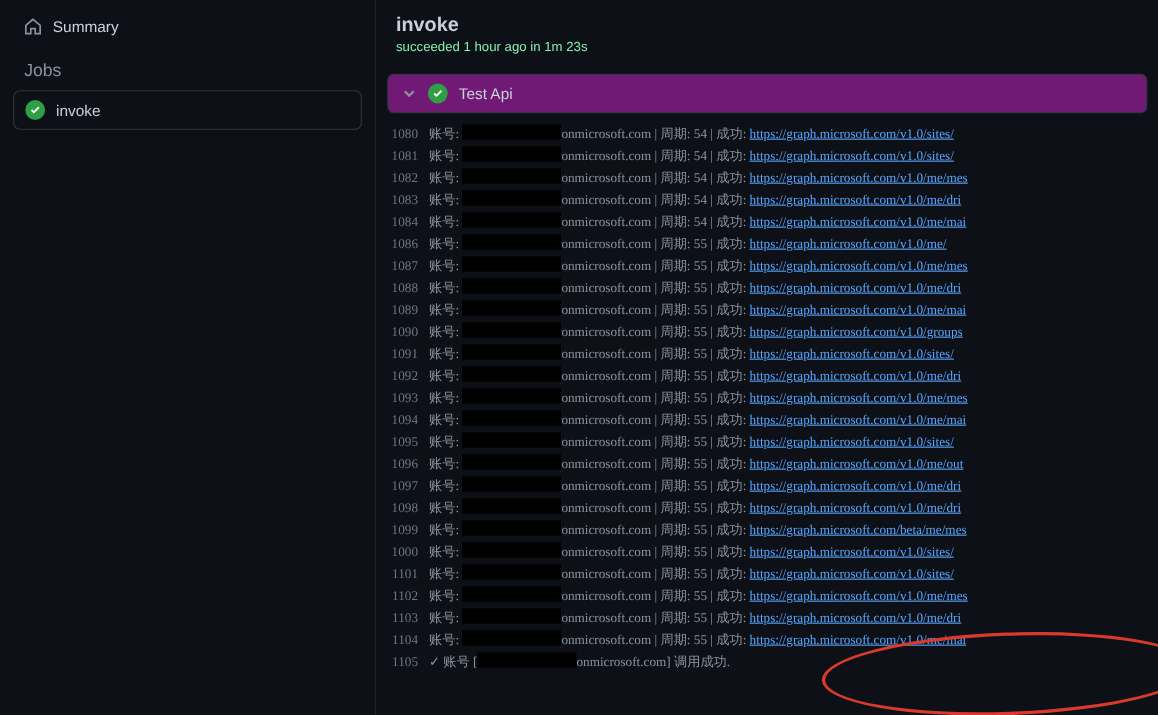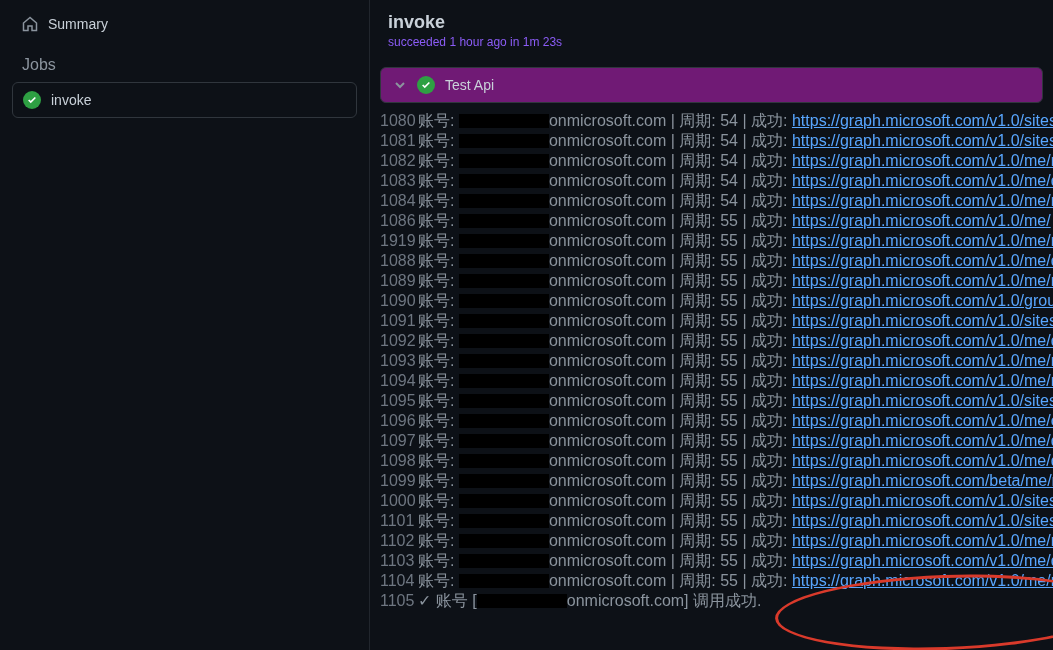--- a/index.html
+++ b/index.html
@@ -7,21 +7,21 @@
     background: #0d1117;
     color: #c9d1d9;
     font-family: -apple-system, BlinkMacSystemFont, "Segoe UI", Helvetica, Arial, sans-serif;
     font-size: 14px;
     width: 1053px;
     height: 650px;
     overflow: hidden;
     display: flex;
   }
   .sidebar {
-    width: 370px;
+    width: 342px;
     flex-shrink: 0;
     padding: 8px 12px;
     border-right: 1px solid #21262d;
   }
   .side-item {
     display: flex;
     align-items: center;
     gap: 10px;
     padding: 8px 10px;
     border-radius: 6px;
@@ -61,21 +61,21 @@
   .header {
     padding: 12px 18px 10px 18px;
   }
   .title {
     font-size: 18px;
     font-weight: 600;
     color: #c9d1d9;
   }
   .subtitle {
     font-size: 12px;
-    color: #8b5cf6;
+    color: #86efac;
     margin-top: 2px;
   }
   .step {
     margin: 8px 10px;
     border: 1px solid #30363d;
     border-radius: 6px;
     background: #701a75;
   }
   .step-header {
     display: flex;
@@ -87,22 +87,22 @@
   .chev {
     width: 14px; height: 14px;
     display: flex; align-items: center; justify-content: center;
     color: #8b949e;
   }
   .step-title {
     font-weight: 500;
     color: #c9d1d9;
   }
   .log-area {
-    font-family: Liberation Sans, sans-serif;
-    font-size: 16px;
+    font-family: Liberation Serif, serif;
+    font-size: 12px;
     line-height: 20px;
     color: #8b949e;
     overflow: hidden;
     padding-left: 10px;
   }
   .log-row {
     display: flex;
     white-space: pre;
     height: 20px;
   }
@@ -179,21 +179,21 @@
     </div>
   </div>
 
   <div class="log-area" id="log-area">
       <div class="log-row"><span class="ln">1080</span><span class="content"><span>账号: </span><span class="redacted"></span><span>onmicrosoft.com | 周期: 54 | 成功: </span><span class="link">https://graph.microsoft.com/v1.0/sites/</span></span></div>
       <div class="log-row"><span class="ln">1081</span><span class="content"><span>账号: </span><span class="redacted"></span><span>onmicrosoft.com | 周期: 54 | 成功: </span><span class="link">https://graph.microsoft.com/v1.0/sites/</span></span></div>
       <div class="log-row"><span class="ln">1082</span><span class="content"><span>账号: </span><span class="redacted"></span><span>onmicrosoft.com | 周期: 54 | 成功: </span><span class="link">https://graph.microsoft.com/v1.0/me/mes</span></span></div>
       <div class="log-row"><span class="ln">1083</span><span class="content"><span>账号: </span><span class="redacted"></span><span>onmicrosoft.com | 周期: 54 | 成功: </span><span class="link">https://graph.microsoft.com/v1.0/me/dri</span></span></div>
       <div class="log-row"><span class="ln">1084</span><span class="content"><span>账号: </span><span class="redacted"></span><span>onmicrosoft.com | 周期: 54 | 成功: </span><span class="link">https://graph.microsoft.com/v1.0/me/mai</span></span></div>
       <div class="log-row"><span class="ln">1086</span><span class="content"><span>账号: </span><span class="redacted"></span><span>onmicrosoft.com | 周期: 55 | 成功: </span><span class="link">https://graph.microsoft.com/v1.0/me/</span></span></div>
-      <div class="log-row"><span class="ln">1919</span><span class="content"><span>账号: </span><span class="redacted"></span><span>onmicrosoft.com | 周期: 55 | 成功: </span><span class="link">https://graph.microsoft.com/v1.0/me/mes</span></span></div>
+      <div class="log-row"><span class="ln">1087</span><span class="content"><span>账号: </span><span class="redacted"></span><span>onmicrosoft.com | 周期: 55 | 成功: </span><span class="link">https://graph.microsoft.com/v1.0/me/mes</span></span></div>
       <div class="log-row"><span class="ln">1088</span><span class="content"><span>账号: </span><span class="redacted"></span><span>onmicrosoft.com | 周期: 55 | 成功: </span><span class="link">https://graph.microsoft.com/v1.0/me/dri</span></span></div>
       <div class="log-row"><span class="ln">1089</span><span class="content"><span>账号: </span><span class="redacted"></span><span>onmicrosoft.com | 周期: 55 | 成功: </span><span class="link">https://graph.microsoft.com/v1.0/me/mai</span></span></div>
       <div class="log-row"><span class="ln">1090</span><span class="content"><span>账号: </span><span class="redacted"></span><span>onmicrosoft.com | 周期: 55 | 成功: </span><span class="link">https://graph.microsoft.com/v1.0/groups</span></span></div>
       <div class="log-row"><span class="ln">1091</span><span class="content"><span>账号: </span><span class="redacted"></span><span>onmicrosoft.com | 周期: 55 | 成功: </span><span class="link">https://graph.microsoft.com/v1.0/sites/</span></span></div>
       <div class="log-row"><span class="ln">1092</span><span class="content"><span>账号: </span><span class="redacted"></span><span>onmicrosoft.com | 周期: 55 | 成功: </span><span class="link">https://graph.microsoft.com/v1.0/me/dri</span></span></div>
       <div class="log-row"><span class="ln">1093</span><span class="content"><span>账号: </span><span class="redacted"></span><span>onmicrosoft.com | 周期: 55 | 成功: </span><span class="link">https://graph.microsoft.com/v1.0/me/mes</span></span></div>
       <div class="log-row"><span class="ln">1094</span><span class="content"><span>账号: </span><span class="redacted"></span><span>onmicrosoft.com | 周期: 55 | 成功: </span><span class="link">https://graph.microsoft.com/v1.0/me/mai</span></span></div>
       <div class="log-row"><span class="ln">1095</span><span class="content"><span>账号: </span><span class="redacted"></span><span>onmicrosoft.com | 周期: 55 | 成功: </span><span class="link">https://graph.microsoft.com/v1.0/sites/</span></span></div>
       <div class="log-row"><span class="ln">1096</span><span class="content"><span>账号: </span><span class="redacted"></span><span>onmicrosoft.com | 周期: 55 | 成功: </span><span class="link">https://graph.microsoft.com/v1.0/me/out</span></span></div>
       <div class="log-row"><span class="ln">1097</span><span class="content"><span>账号: </span><span class="redacted"></span><span>onmicrosoft.com | 周期: 55 | 成功: </span><span class="link">https://graph.microsoft.com/v1.0/me/dri</span></span></div>

